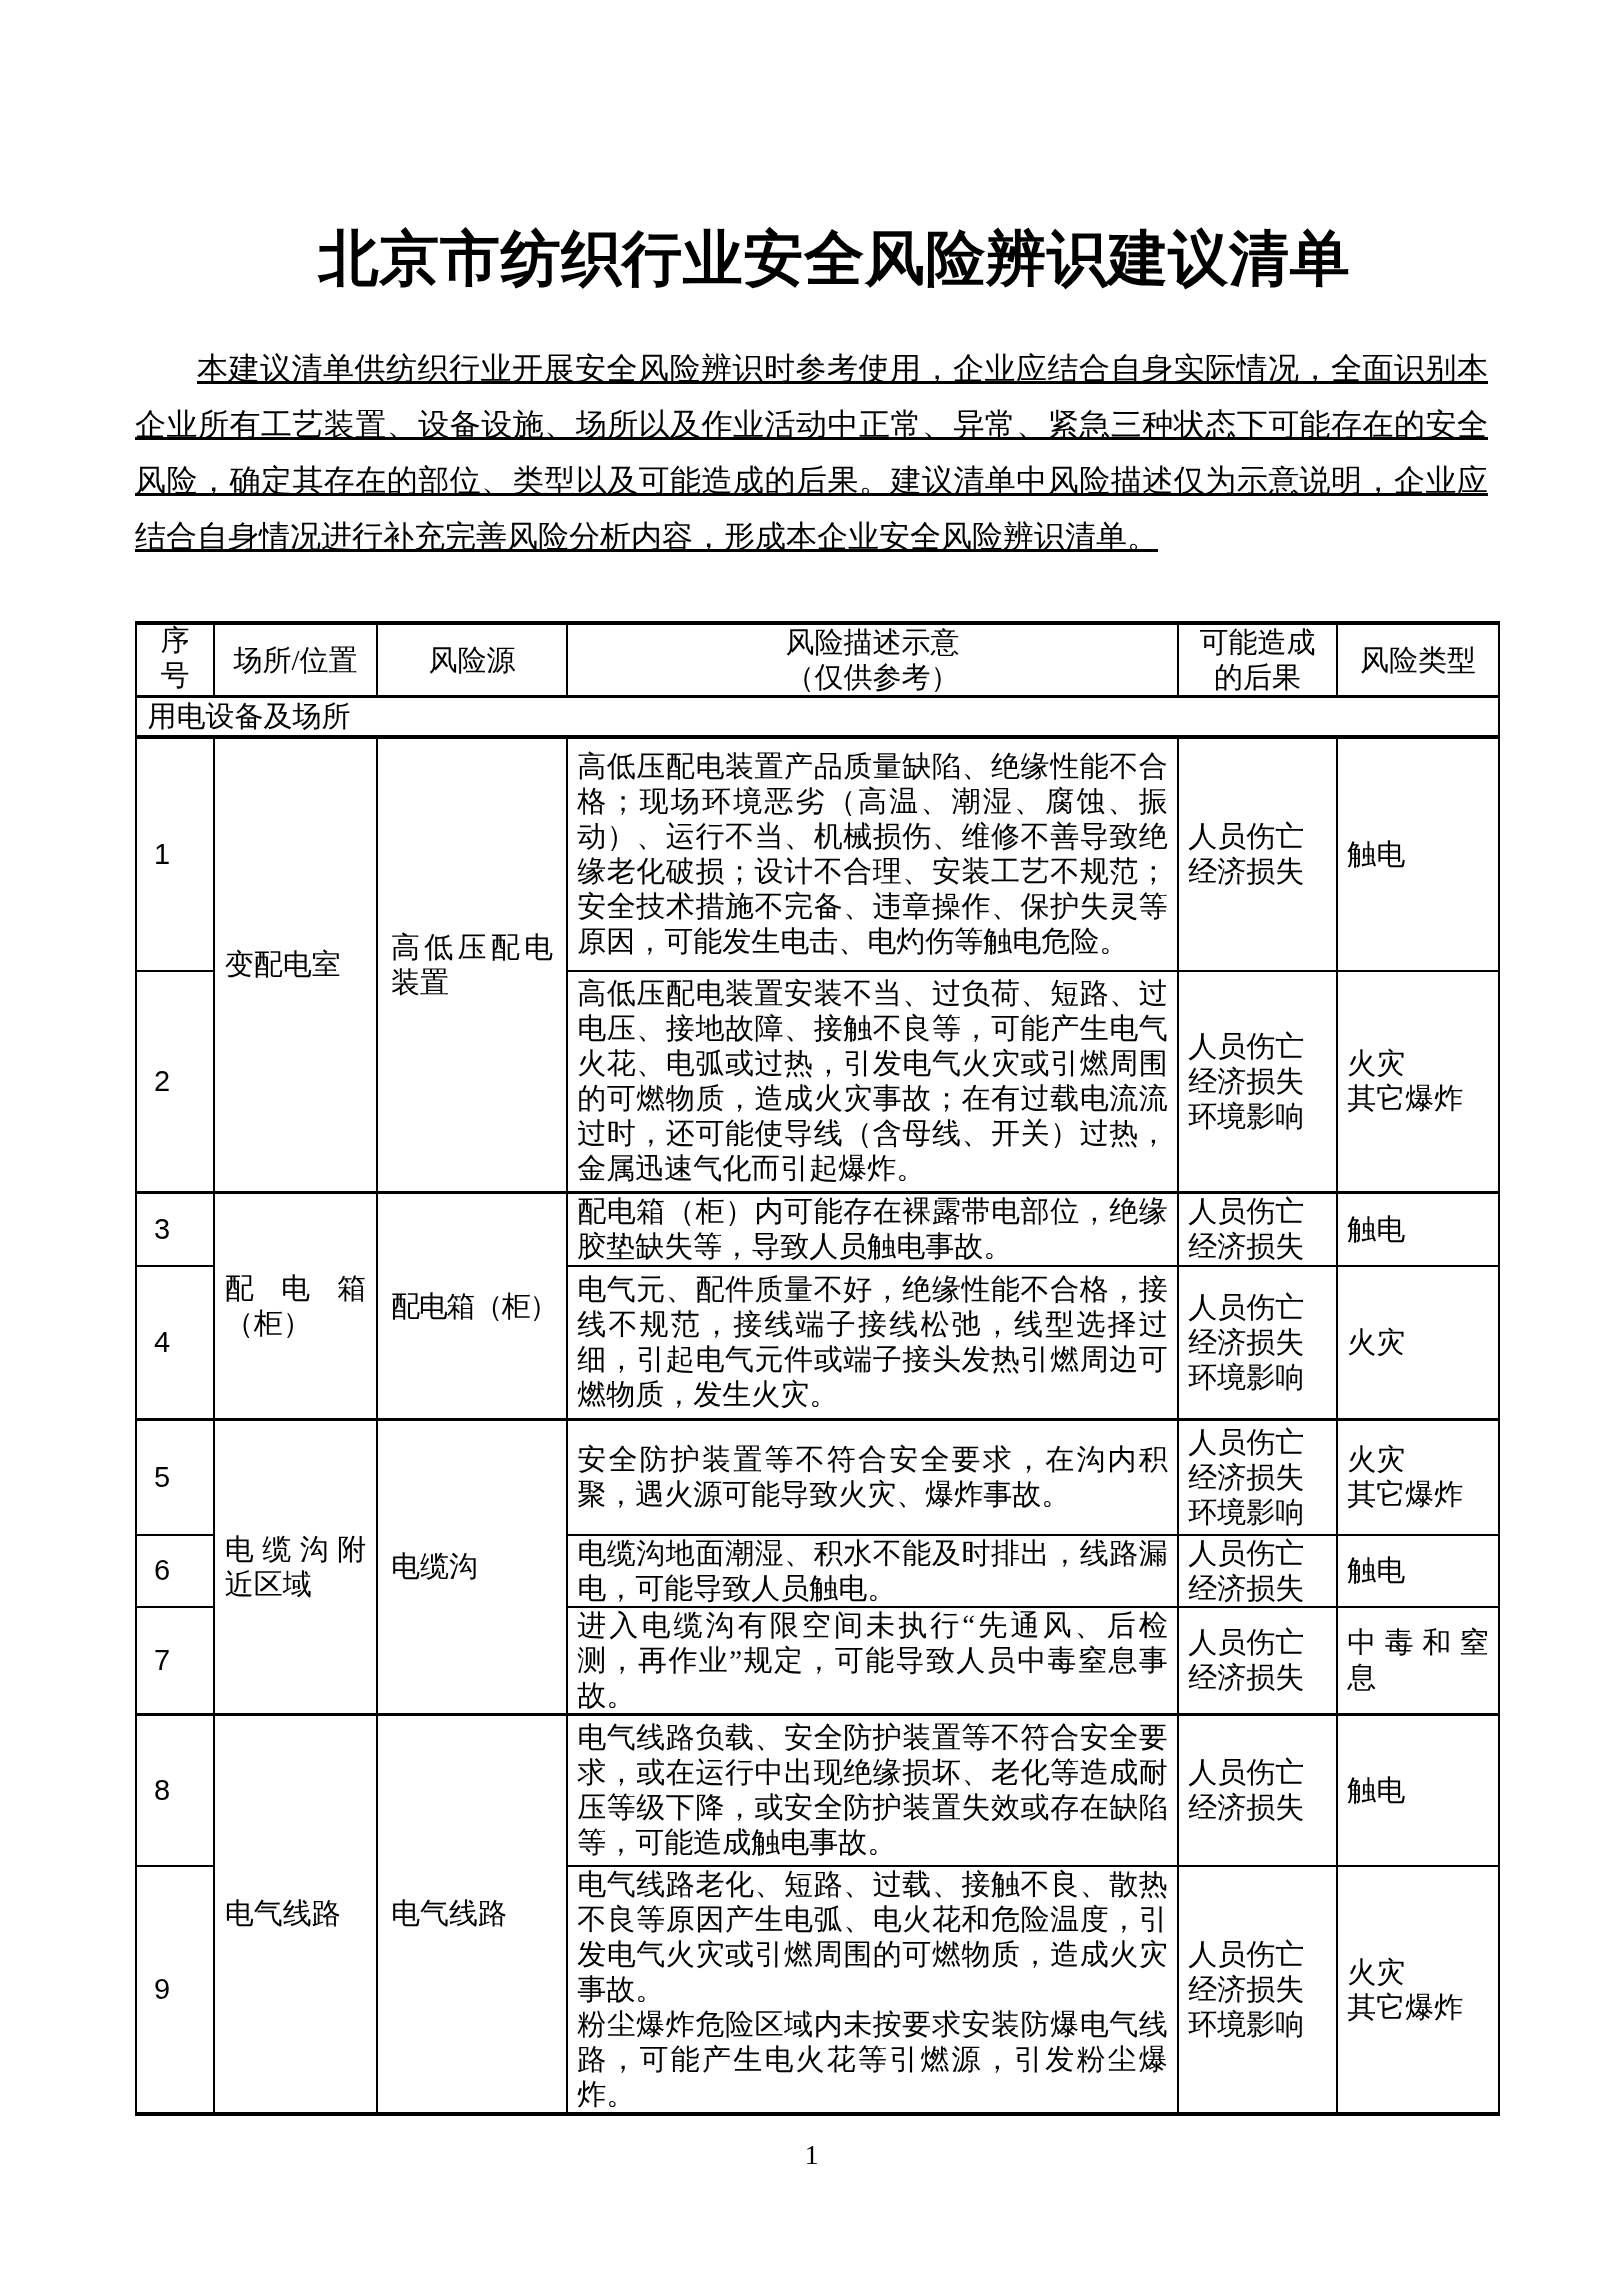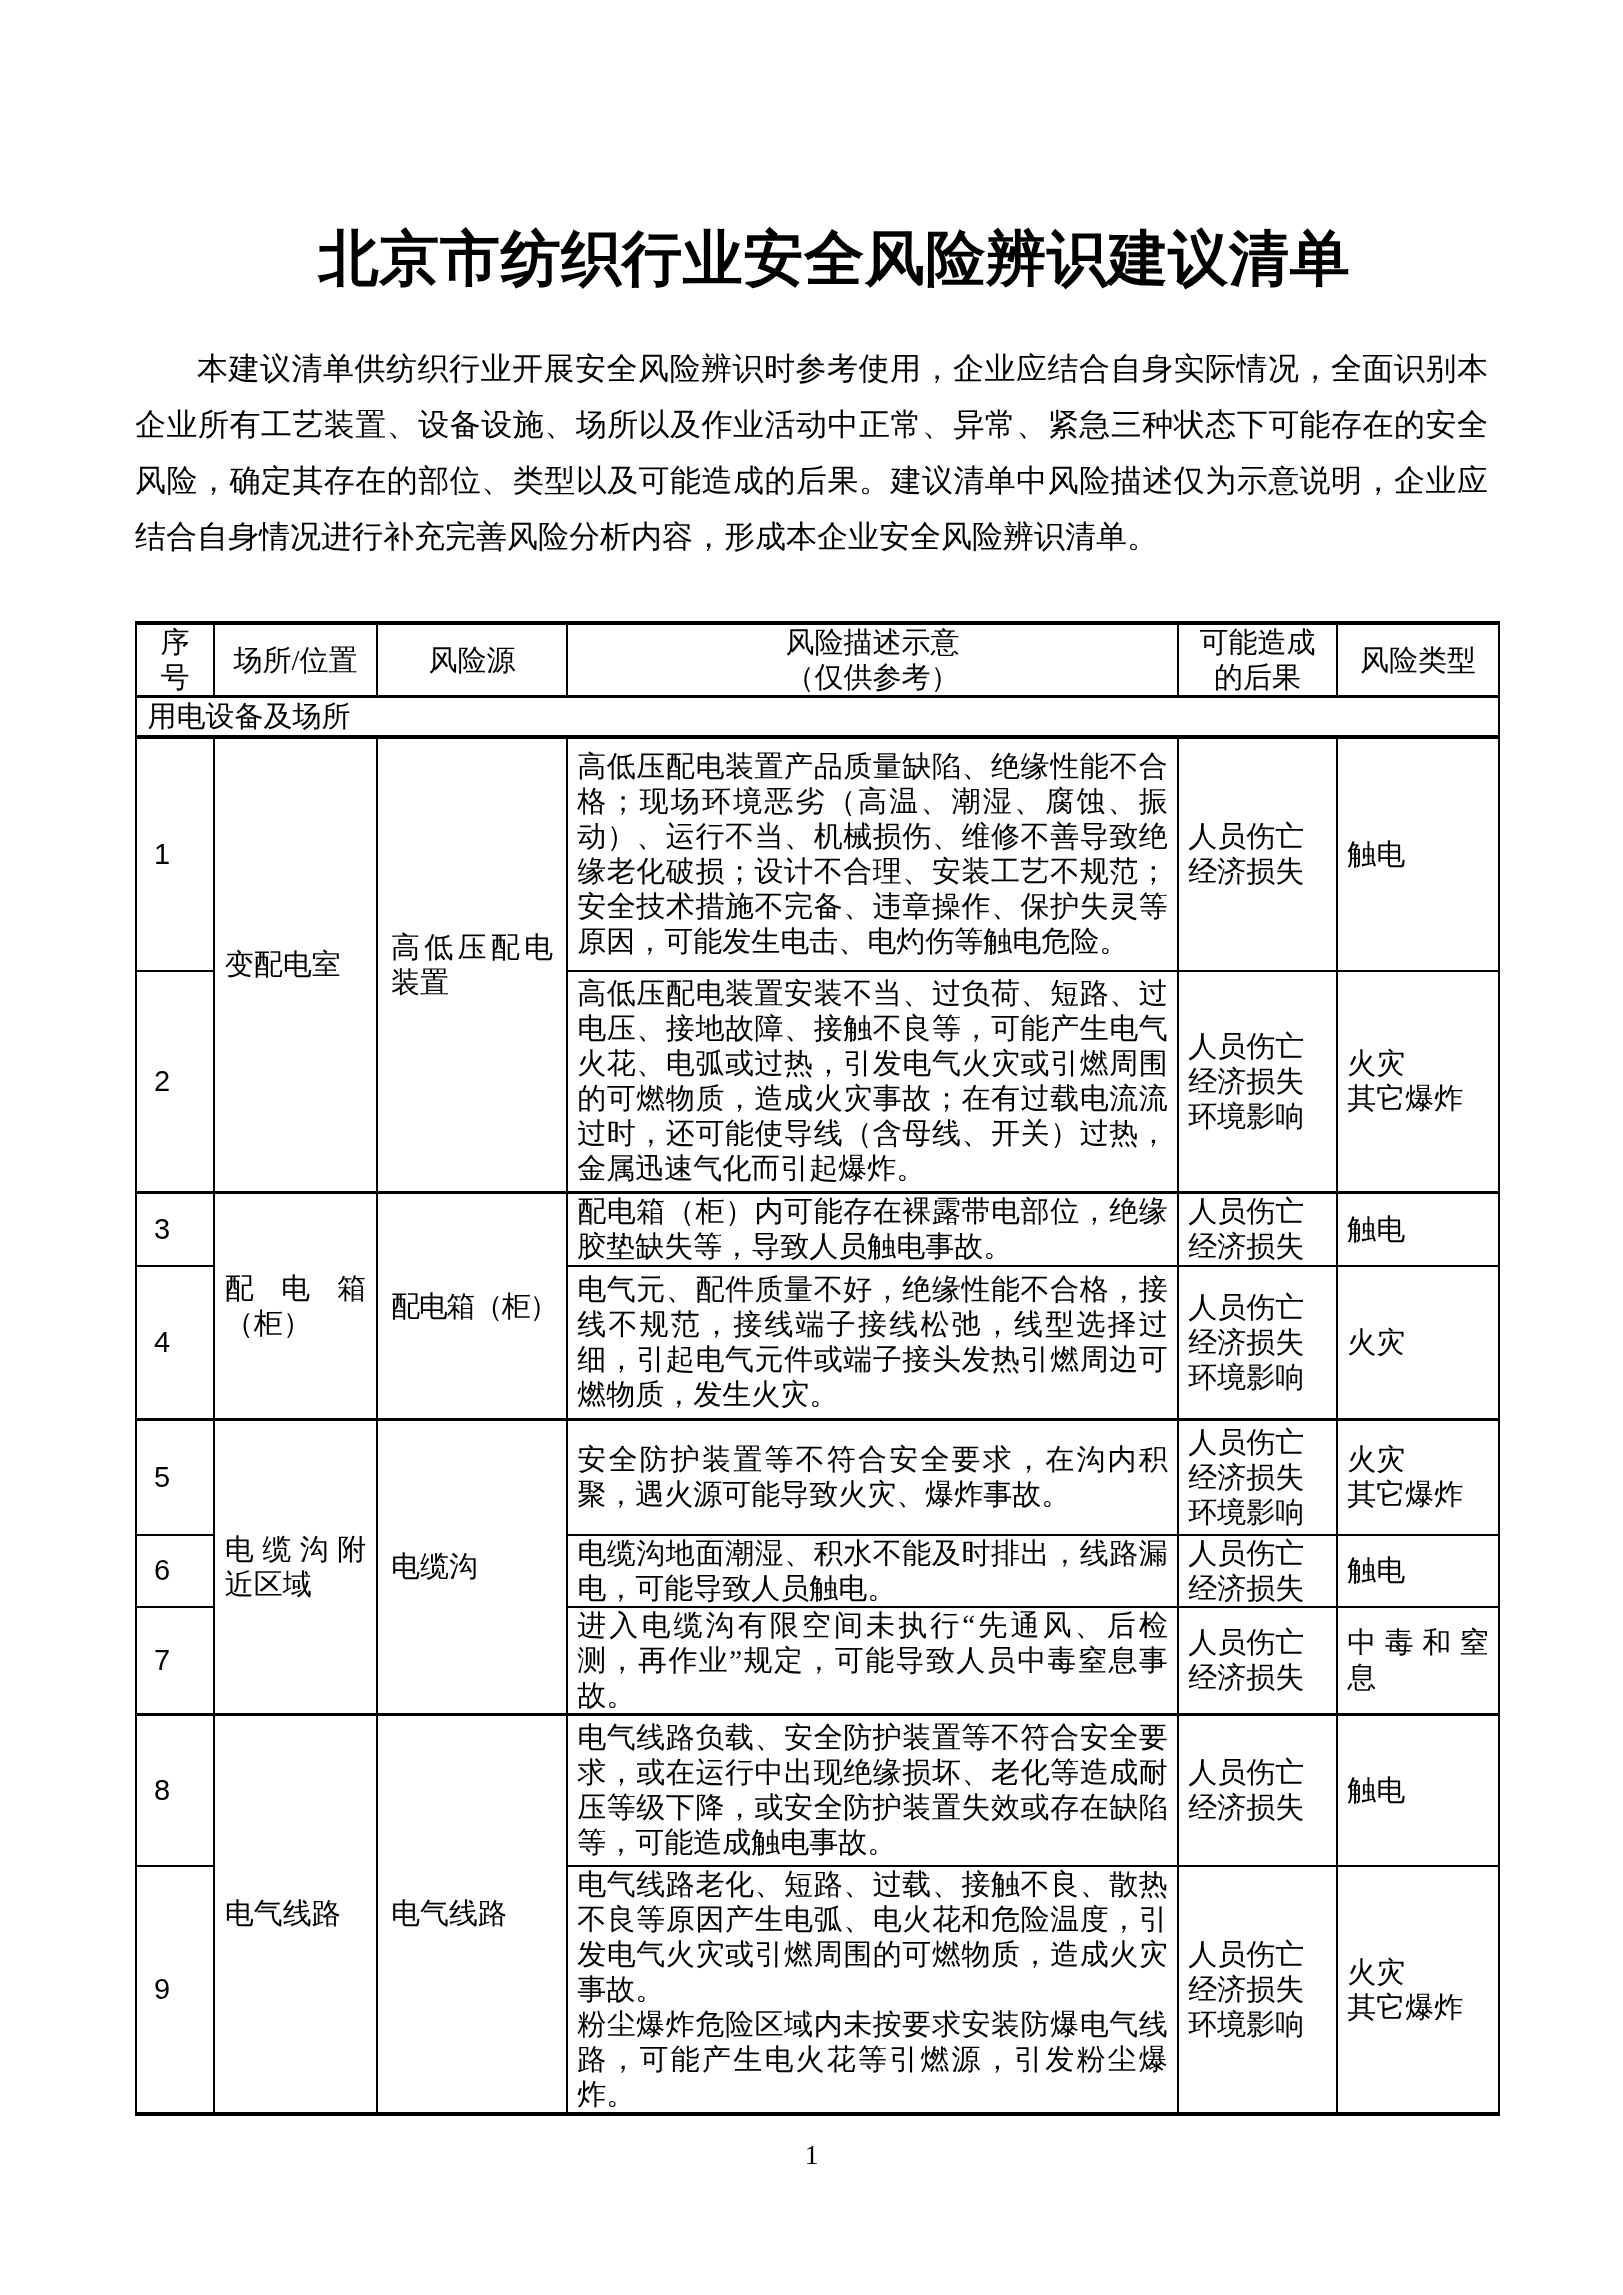--- a/index.html
+++ b/index.html
@@ -23,20 +23,21 @@
     line-height: 71px;
     letter-spacing: 0.7px;
     padding-left: 46px;
   }
   .intro {
     margin: 46px 135px 0 135px;
     font-size: 31px;
     line-height: 56px;
     text-align: justify;
     text-indent: 2em;
+    text-decoration: underline;
   }
   table.risk-table {
     margin: 56px 0 0 135px;
     width: 1364px;
     table-layout: fixed;
     border-collapse: collapse;
     border: 2px solid #000;
     border-top-width: 4.6px;
     border-bottom-width: 4.6px;
   }
@@ -47,21 +48,21 @@
     font-weight: normal;
     vertical-align: middle;
     padding: 0 9.2px;
     overflow: hidden;
   }
   .risk-table th {
     text-align: center;
     border-bottom-width: 3.3px;
     white-space: pre-line;
   }
-  th.c1 { padding: 0 11.8px; }
+  th.c1 { padding: 0 11.8px; font-family: Liberation Mono, monospace; }
   td.c1 {
     text-align: left;
     padding-left: 17px;
     font-family: "Liberation Sans", "DejaVu Sans", sans-serif;
   }
   td.c2 { text-align: justify; padding: 0 9.8px; }
   td.c3 { text-align: justify; padding: 0 13px; }
   td.c3.tight { letter-spacing: -1.3px; white-space: nowrap; }
   td.c4 { text-align: justify; white-space: pre-line; }
   td.c5 { text-align: left;    white-space: pre-line; margin-top: 16px; }

